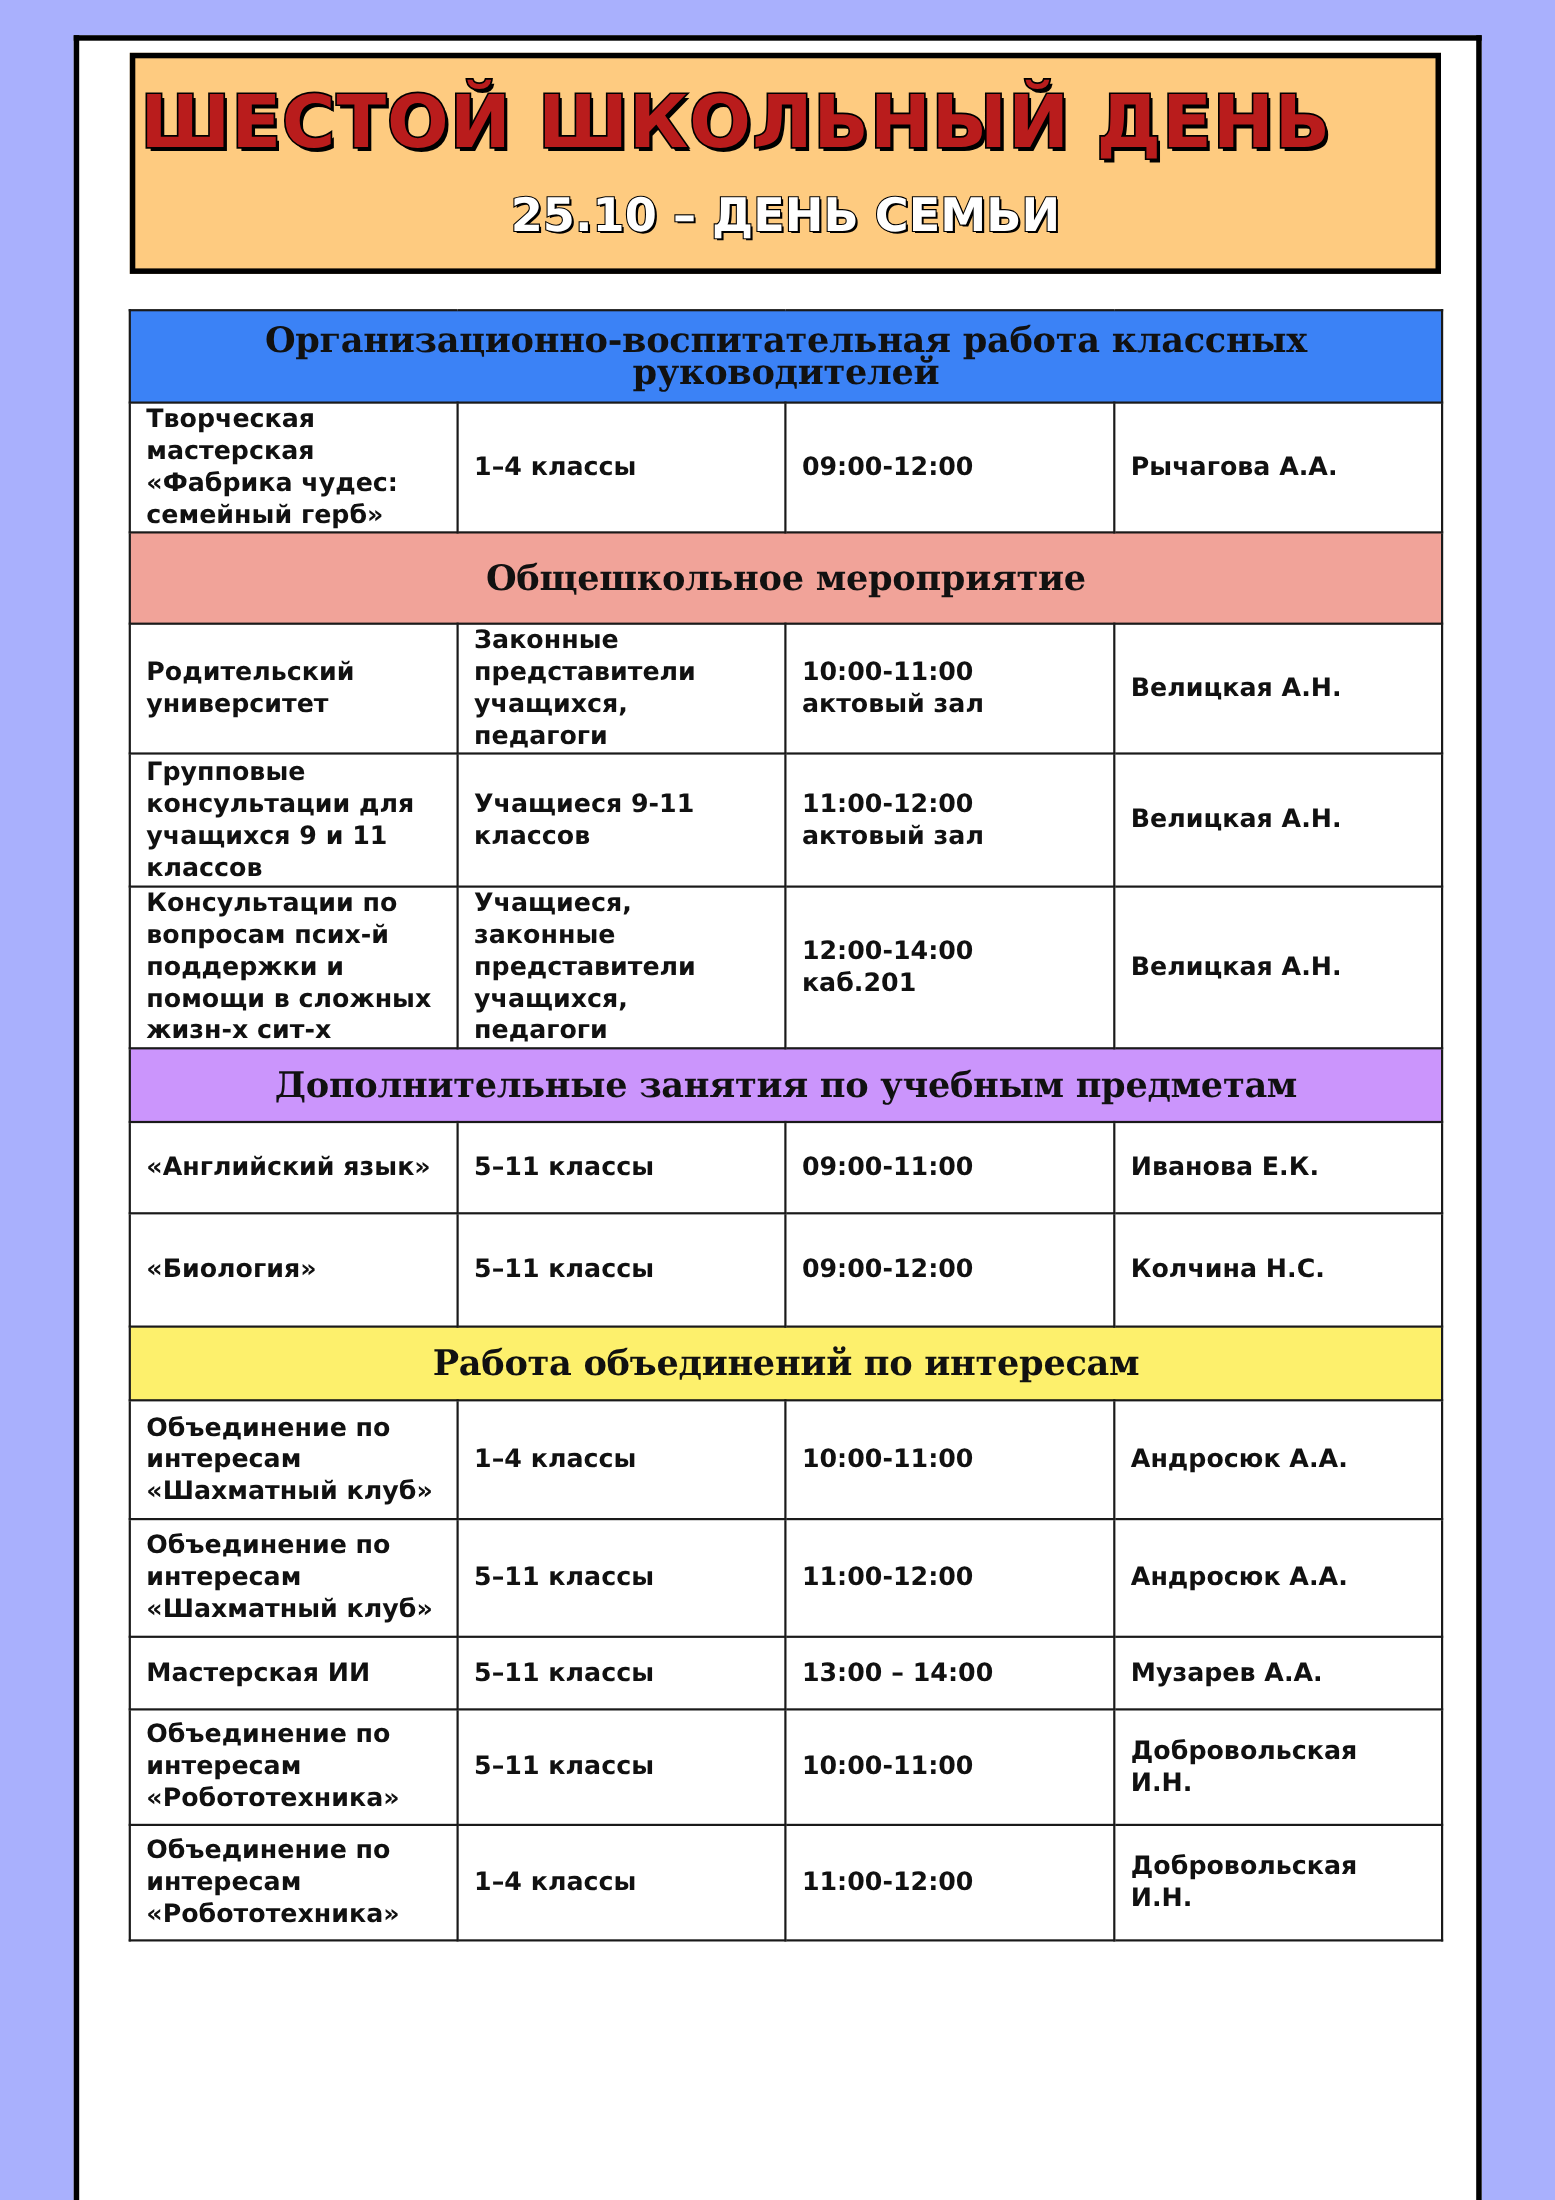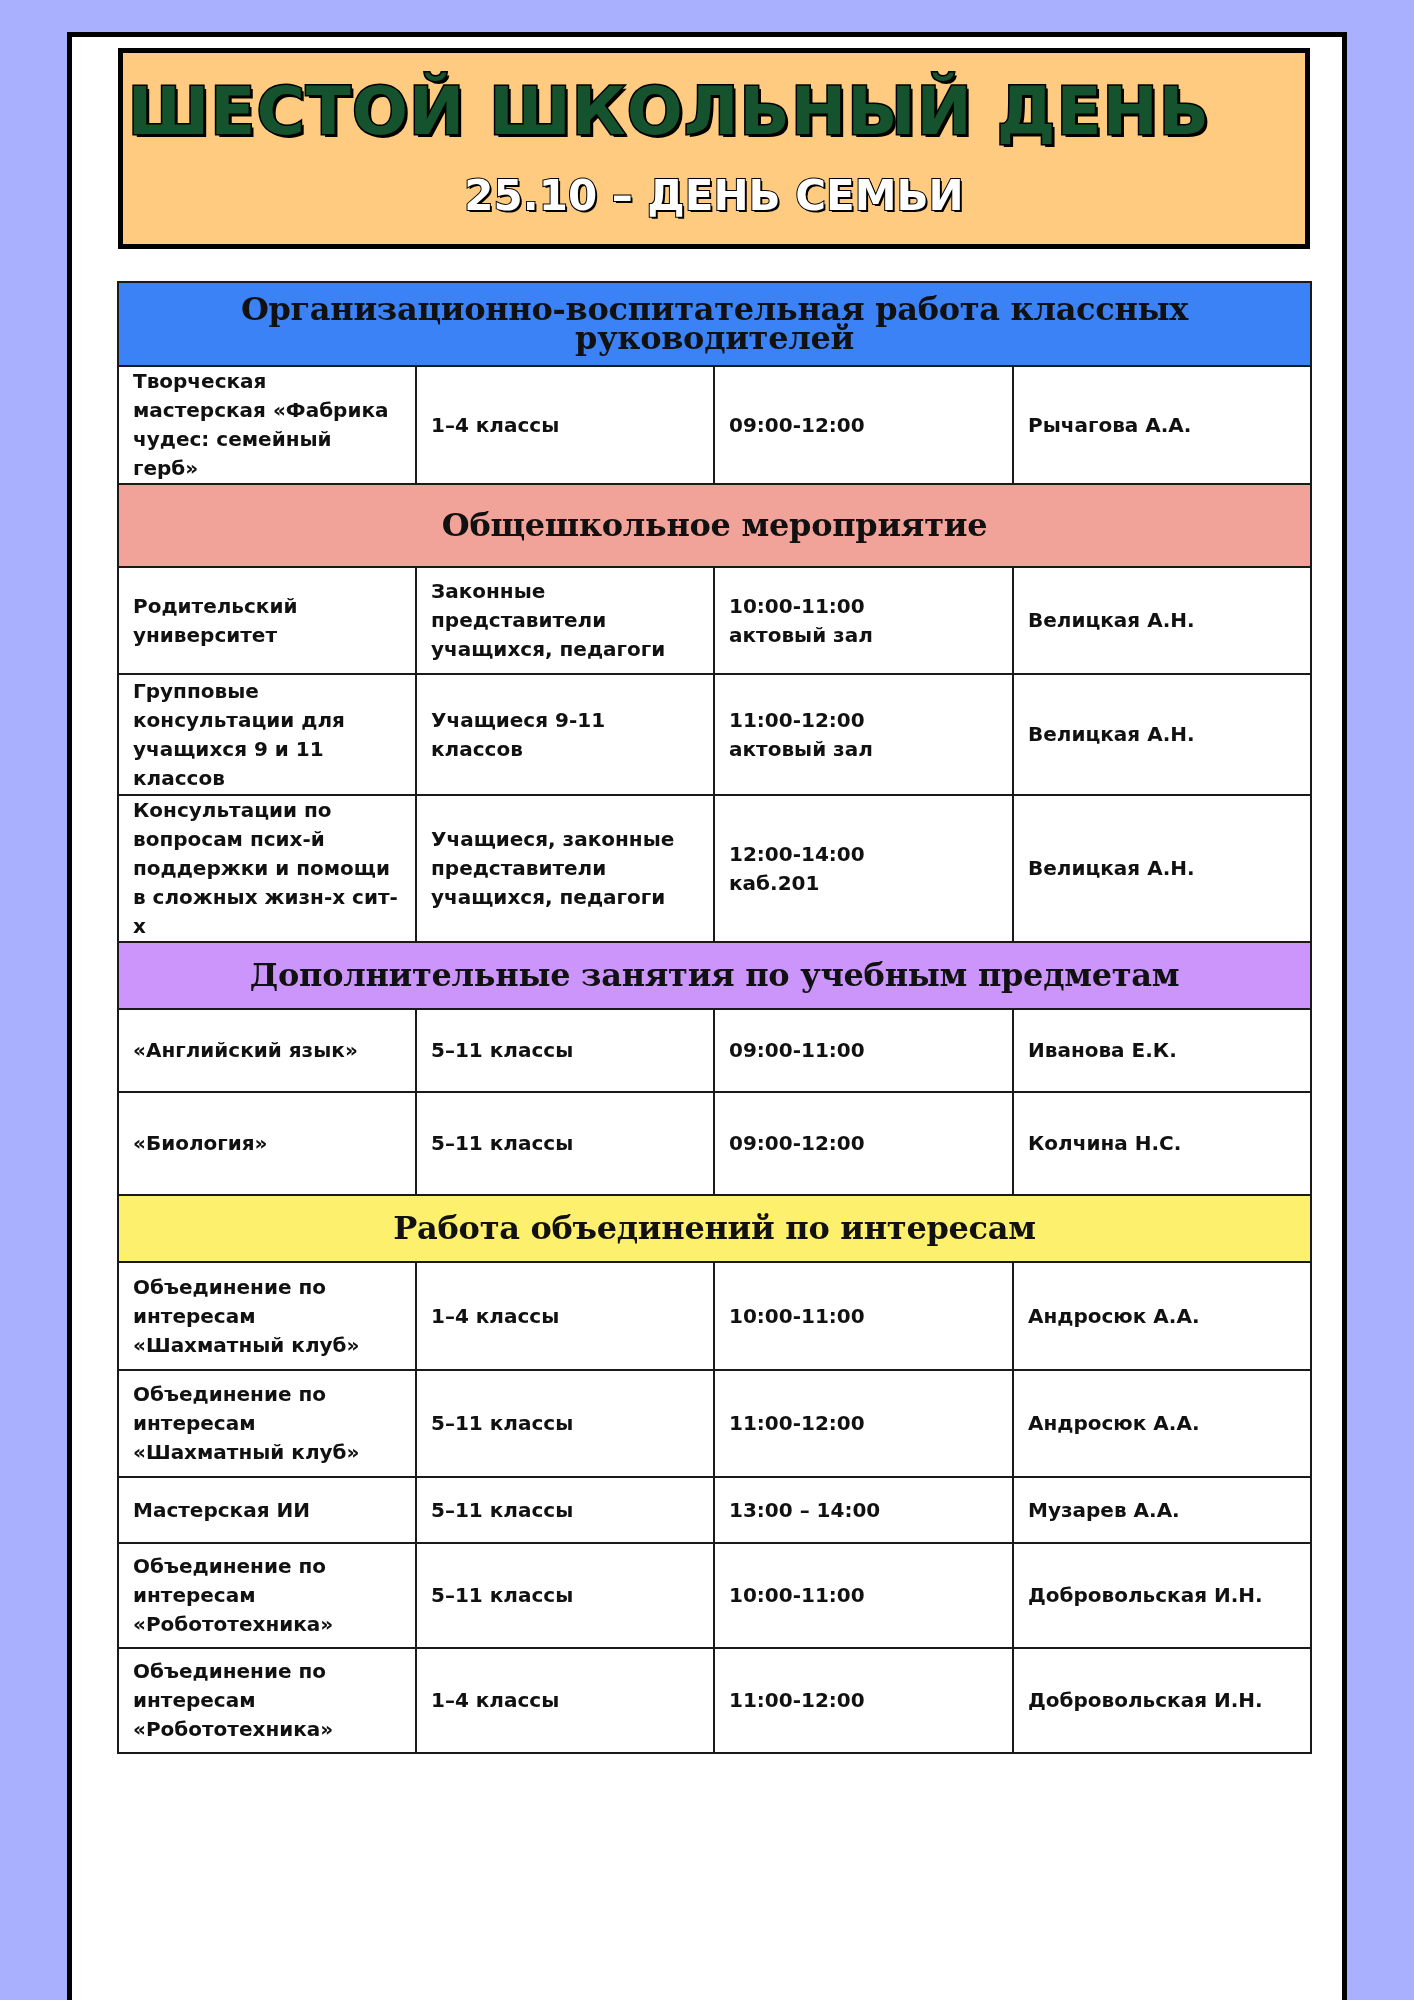--- a/index.html
+++ b/index.html
@@ -27,21 +27,21 @@
     border: 5px solid #000;
     box-sizing: border-box;
     text-align: center;
   }
   .banner-title {
     position: absolute; left: 0; right: 0; top: 20px;
     font-family: "DejaVu Sans", sans-serif;
     font-weight: bold;
     font-size: 66px;
     letter-spacing: 1px;
-    color: #14532d;
+    color: #b91c1c;
     -webkit-text-stroke: 3px #000;
     paint-order: stroke fill;
     text-shadow: 3px 3px 0 #000;
     padding-right: 90px;
   }
   .banner-sub {
     position: absolute; left: 0; right: 0; top: 118px;
     font-family: "DejaVu Sans", sans-serif;
     font-weight: bold;
     font-size: 42px;
@@ -56,21 +56,21 @@
     width: 1193px;
     border-collapse: collapse;
     table-layout: fixed;
   }
   table.schedule td {
     border: 2.5px solid #1a1a1a;
     padding: 0 14px;
     vertical-align: middle;
     font-family: "DejaVu Sans", sans-serif;
     font-weight: bold;
-    font-size: 20px;
+    font-size: 23px;
     line-height: 29px;
     color: #111;
     word-wrap: break-word;
   }
   td.section {
     text-align: center;
     font-family: "DejaVu Serif", serif !important;
     font-weight: bold;
     font-size: 32px !important;
     color: #111;

